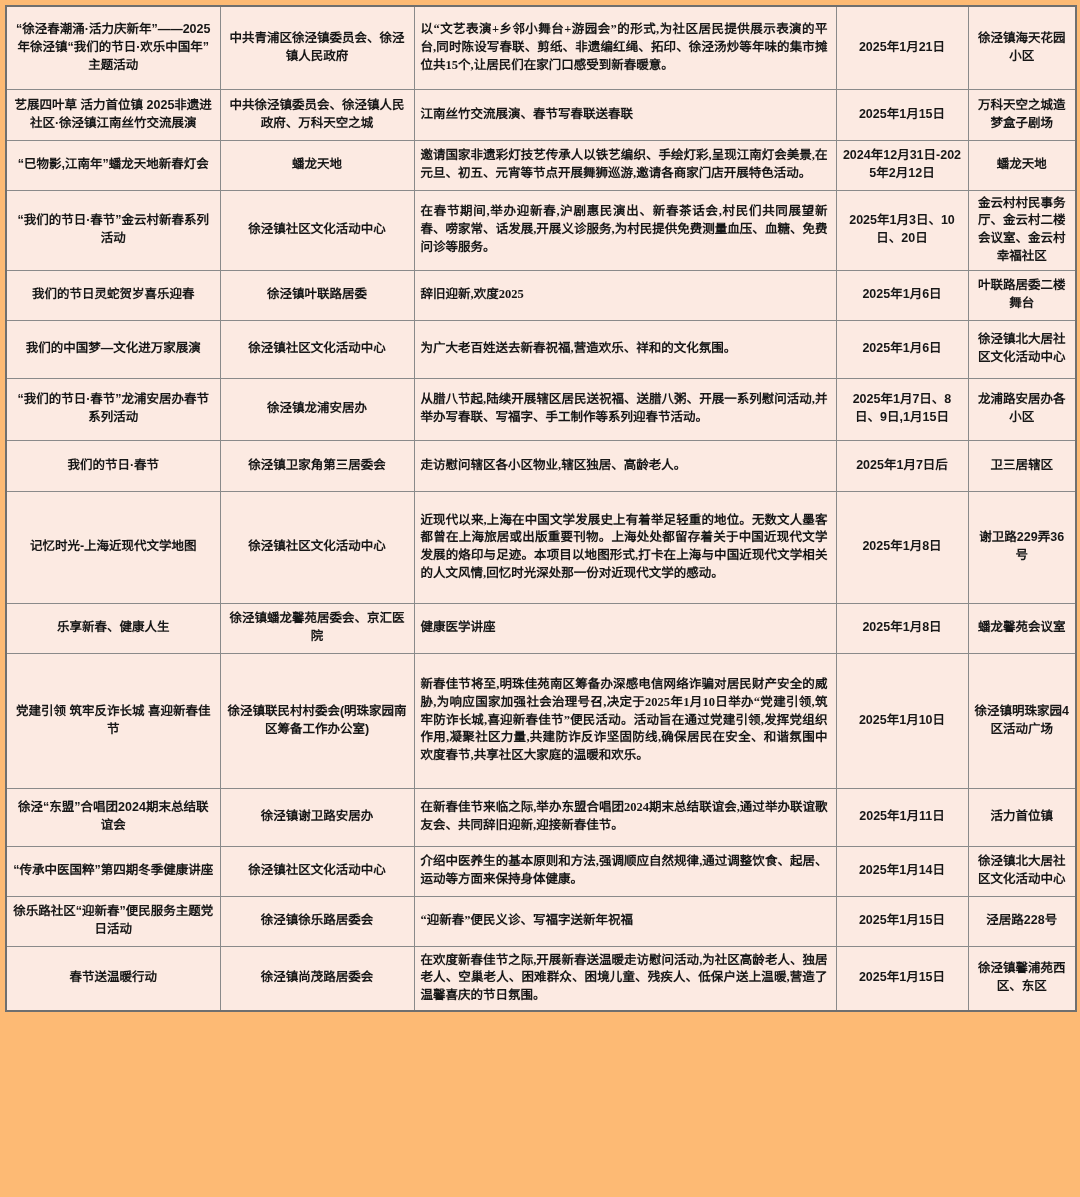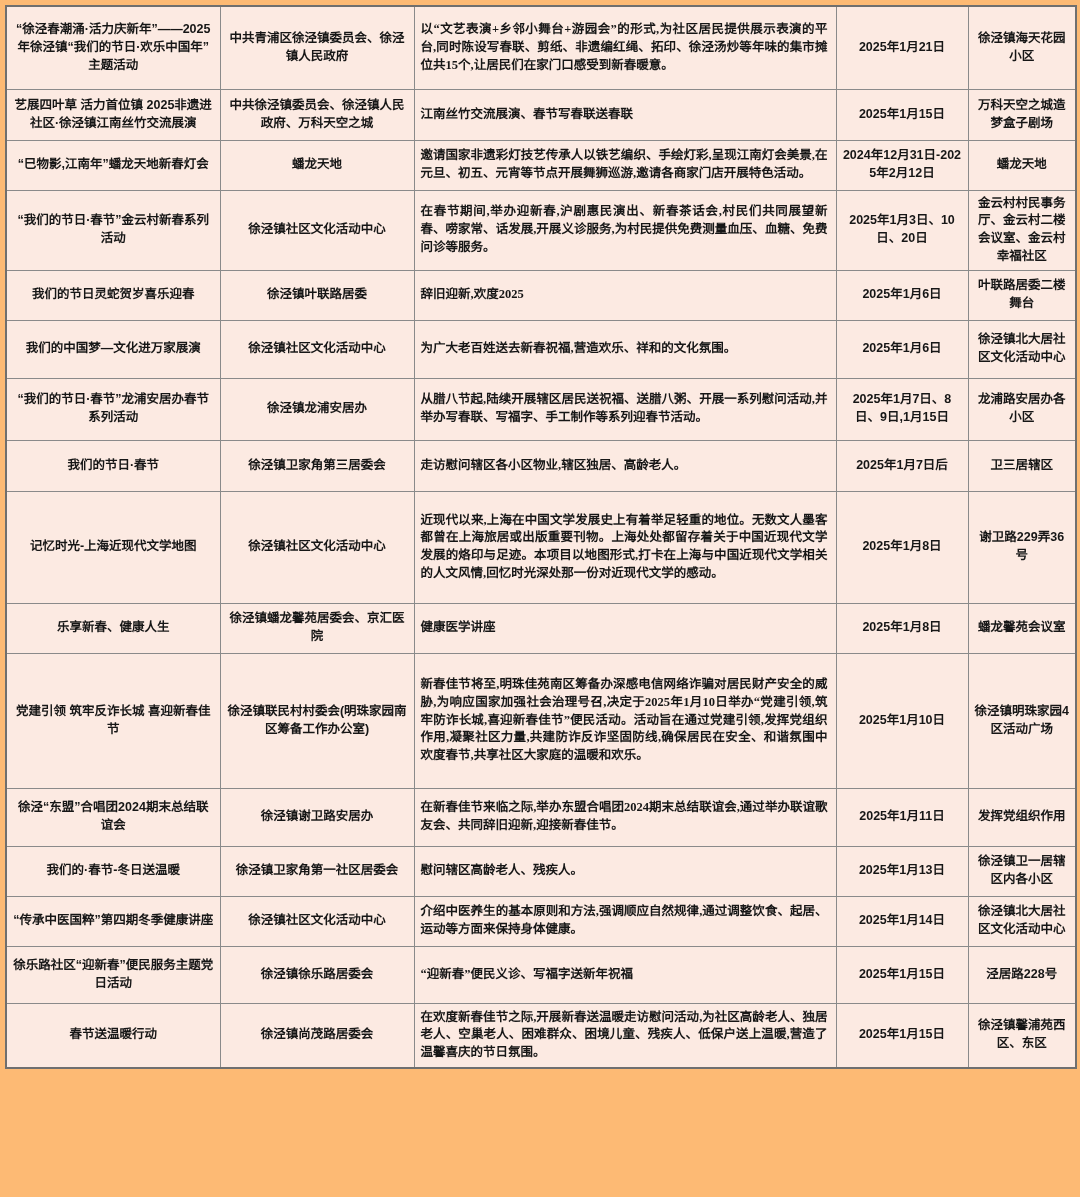--- a/index.html
+++ b/index.html
@@ -148,28 +148,21 @@
           <td>徐泾镇联民村村委会(明珠家园南区筹备工作办公室)</td>
           <td class="desc">新春佳节将至,明珠佳苑南区筹备办深感电信网络诈骗对居民财产安全的威胁,为响应国家加强社会治理号召,决定于2025年1月10日举办“党建引领,筑牢防诈长城,喜迎新春佳节”便民活动。活动旨在通过党建引领,发挥党组织作用,凝聚社区力量,共建防诈反诈坚固防线,确保居民在安全、和谐氛围中欢度春节,共享社区大家庭的温暖和欢乐。</td>
           <td>2025年1月10日</td>
           <td>徐泾镇明珠家园4区活动广场</td>
         </tr>
         <tr>
           <td>徐泾“东盟”合唱团2024期末总结联谊会</td>
           <td>徐泾镇谢卫路安居办</td>
           <td class="desc">在新春佳节来临之际,举办东盟合唱团2024期末总结联谊会,通过举办联谊歌友会、共同辞旧迎新,迎接新春佳节。</td>
           <td>2025年1月11日</td>
-          <td>发挥党组织作用</td>
-        </tr>
-        <tr>
-          <td>我们的·春节-冬日送温暖</td>
-          <td>徐泾镇卫家角第一社区居委会</td>
-          <td class="desc">慰问辖区高龄老人、残疾人。</td>
-          <td>2025年1月13日</td>
-          <td>徐泾镇卫一居辖区内各小区</td>
+          <td>活力首位镇</td>
         </tr>
         <tr>
           <td>“传承中医国粹”第四期冬季健康讲座</td>
           <td>徐泾镇社区文化活动中心</td>
           <td class="desc">介绍中医养生的基本原则和方法,强调顺应自然规律,通过调整饮食、起居、运动等方面来保持身体健康。</td>
           <td>2025年1月14日</td>
           <td>徐泾镇北大居社区文化活动中心</td>
         </tr>
         <tr>
           <td>徐乐路社区“迎新春”便民服务主题党日活动</td>

